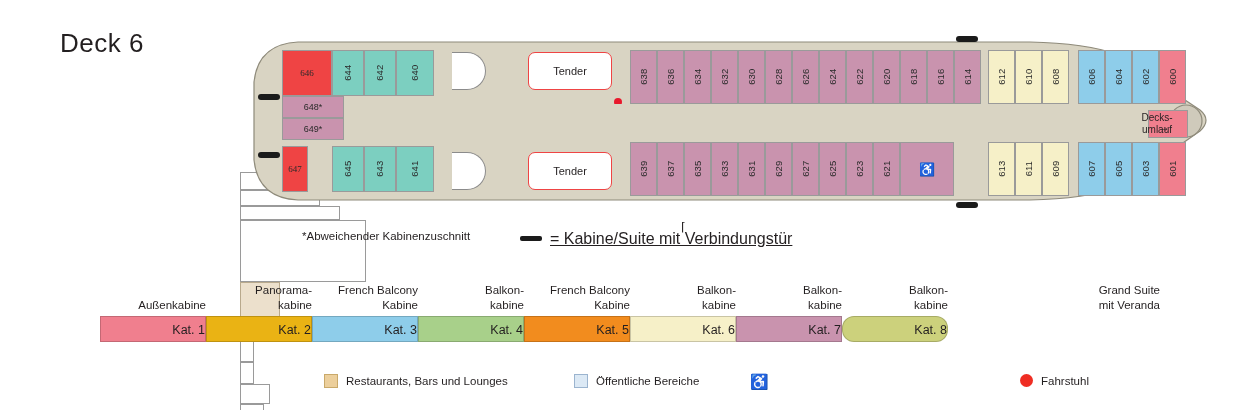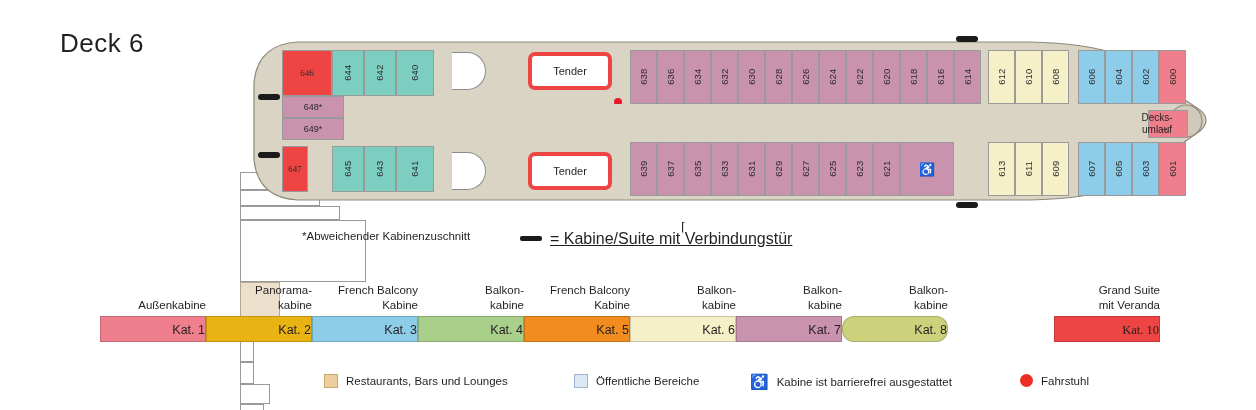--- a/index.html
+++ b/index.html
@@ -53,21 +53,21 @@
   .k10 { background: #ef4444; font-family: Liberation Serif, serif; }  
 
   .hull-fill { background: #d9d4c3; }
   .public { background: #dce9f5; border: 1px solid #9aa8b5; }
   .private { background: #ffffff; border: 1px solid #9a9a9a; }
   .lounge { background: #ece0cc; border: 1px solid #b8a98c; }
 
   .tender {
     position: absolute;
     background: #ffffff;
-    border: 4px solid #ef4444;
+    border: 1px solid #ef4444;
     border-radius: 7px;
     font-size: 11px;
     display: flex; align-items: center; justify-content: center;
     color: #231f20;
   }
   .lifeboat {
     position: absolute;
     border: 1px solid #8b8b8b;
     border-left: none;
     border-radius: 0 22px 22px 0;
@@ -392,36 +392,34 @@
           <div>Balkon-</div>
           <div>kabine</div>
         </div>
       <div class="chip k8">Kat. 8</div>
     </div>
     <div class="cat" style="left:954px">
       <div class="cap">
           <div>Grand Suite</div>
           <div>mit Veranda</div>
         </div>
-      <div class="chip k10">Kat. 10</div>
     </div>
   </div>
 
   <div id="legend2">
     <div class="l2" style="left:212px">
       <span class="sw lounge"></span>
       <span>Restaurants, Bars und Lounges</span>
     </div>
     <div class="l2" style="left:462px">
       <span class="sw public"></span>
       <span>Öffentliche Bereiche</span>
     </div>
     <div class="l2" style="left:638px">
       <span class="wheel">♿</span>
-      <span>Kabine ist barrierefrei ausgestattet</span>
     </div>
     <div class="l2" style="left:908px">
       <span class="dot-red"></span>
       <span>Fahrstuhl</span>
     </div>
   </div>
 
 </div>
 
 </body></html>

